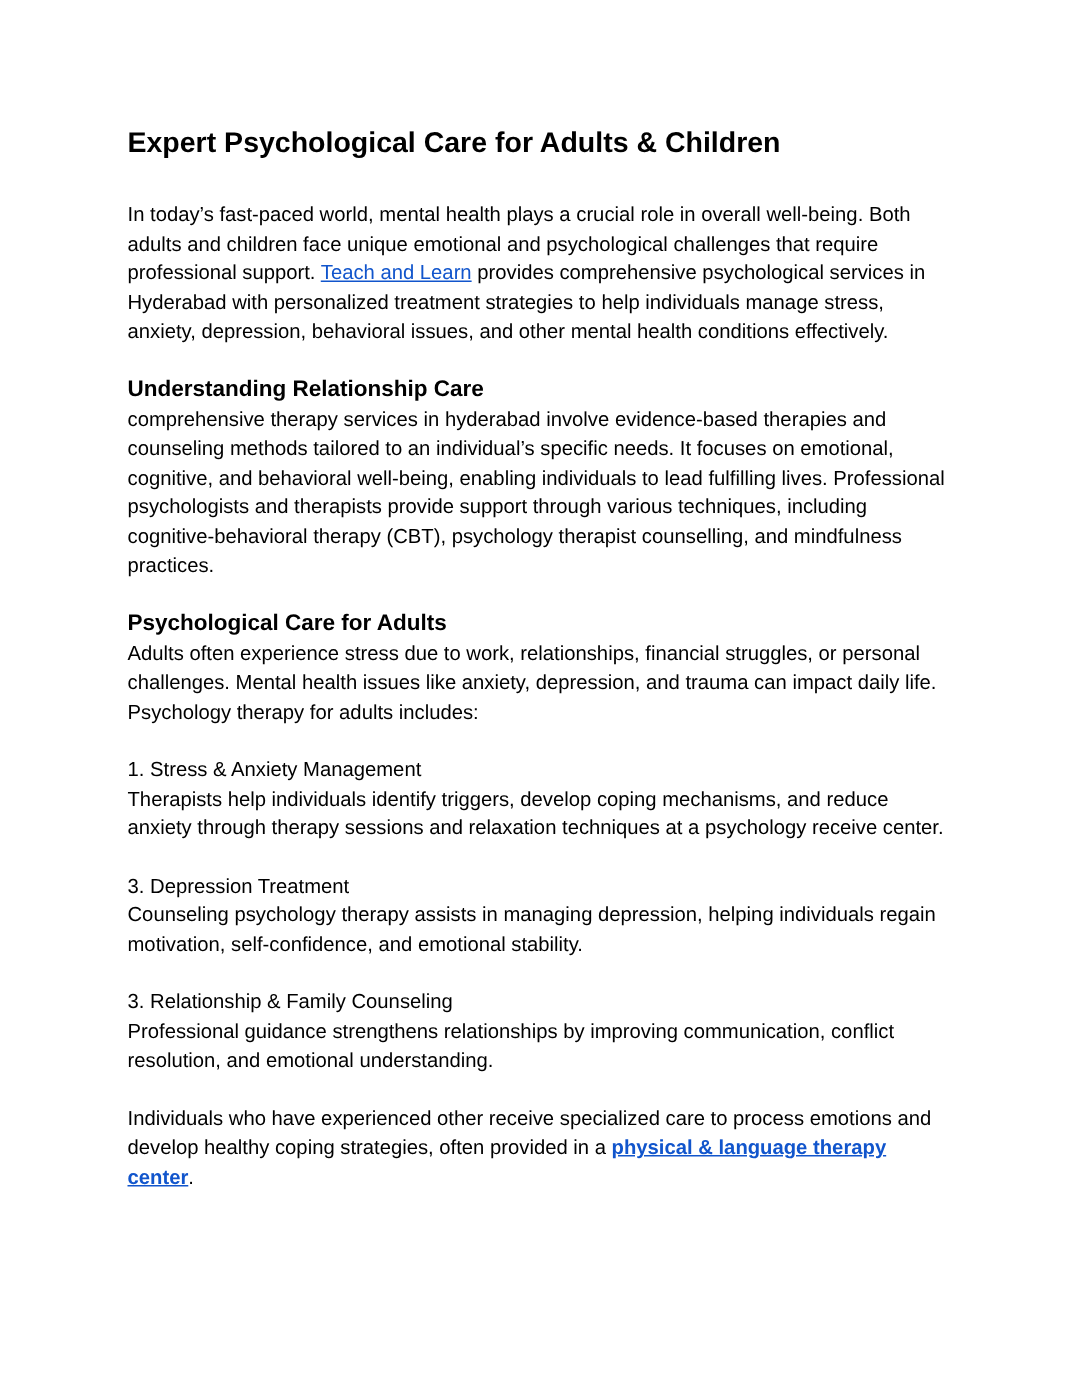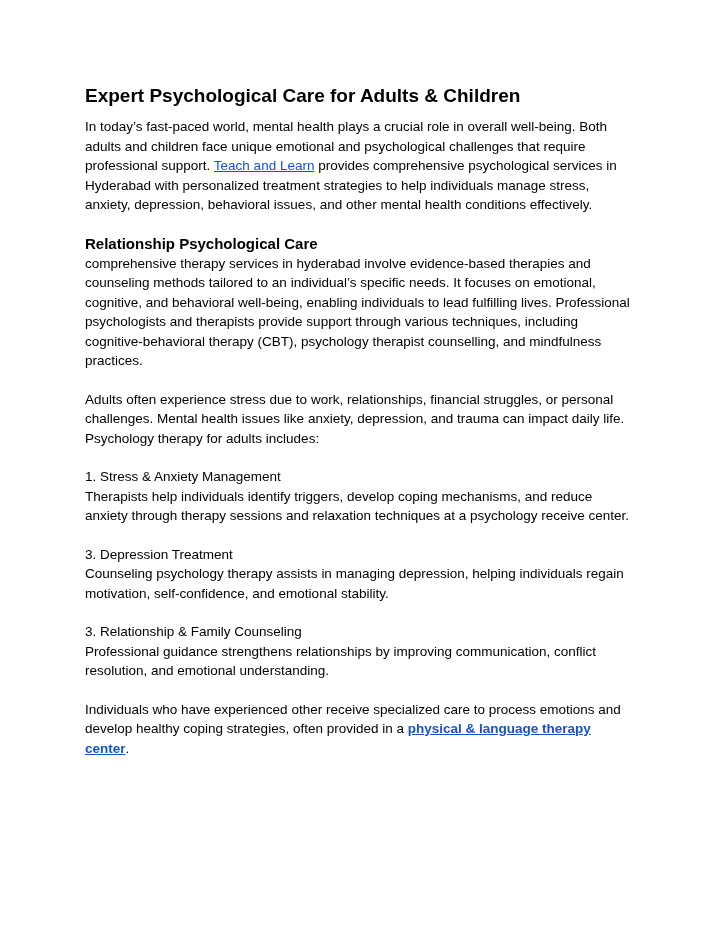--- a/index.html
+++ b/index.html
@@ -18,21 +18,21 @@
   .page-content {
     position: absolute;
     left: 85px;
     top: 84px;
     width: 551px;
   }
   .doc-title {
     font-size: 19px;
     font-weight: 700;
     line-height: 23px;
-    margin: 0 0 10px 0;
+    margin: 0 0 26px 0;
   }
   .body-text {
     font-size: 13.5px;
     line-height: 19.5px;
     margin: 0 0 19px 0;
   }
   .section-heading {
     font-size: 15px;
     font-weight: 700;
     line-height: 20px;
@@ -56,23 +56,24 @@
 </style>
 </head>
 <body>
 
 <div class="page-content">
 
   <h1 class="doc-title">Expert Psychological Care for Adults &amp; Children</h1>
 
   <p class="body-text"><span>In today’s fast-paced world, mental health plays a crucial role in overall well-being. Both adults and children face unique emotional and psychological challenges that require professional support. </span><a class="doc-link">Teach and Learn</a><span> provides comprehensive psychological services in Hyderabad with personalized treatment strategies to help individuals manage stress, anxiety, depression, behavioral issues, and other mental health conditions effectively.</span></p>
 
-  <h2 class="section-heading">Relationship Psychological Care</h2>
+  <h2 class="section-heading">Understanding Relationship Care</h2>
   <p class="body-text">comprehensive therapy services in hyderabad involve evidence-based therapies and counseling methods tailored to an individual’s specific needs. It focuses on emotional, cognitive, and behavioral well-being, enabling individuals to lead fulfilling lives. Professional psychologists and therapists provide support through various techniques, including cognitive-behavioral therapy (CBT), psychology therapist counselling, and mindfulness practices.</p>
 
+  <h2 class="section-heading">Psychological Care for Adults</h2>
   <p class="body-text">Adults often experience stress due to work, relationships, financial struggles, or personal challenges. Mental health issues like anxiety, depression, and trauma can impact daily life. Psychology therapy for adults includes:</p>
 
   <h3 class="item-heading">1. Stress &amp; Anxiety Management</h3>
   <p class="body-text">Therapists help individuals identify triggers, develop coping mechanisms, and reduce anxiety through therapy sessions and relaxation techniques at a psychology receive center.</p>
 
   <h3 class="item-heading">3. Depression Treatment</h3>
   <p class="body-text">Counseling psychology therapy assists in managing depression, helping individuals regain motivation, self-confidence, and emotional stability.</p>
 
   <h3 class="item-heading">3. Relationship &amp; Family Counseling</h3>
   <p class="body-text">Professional guidance strengthens relationships by improving communication, conflict resolution, and emotional understanding.</p>

